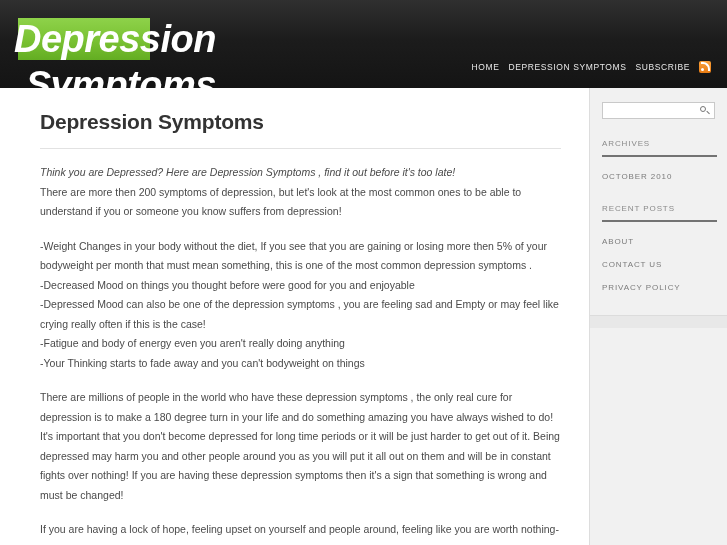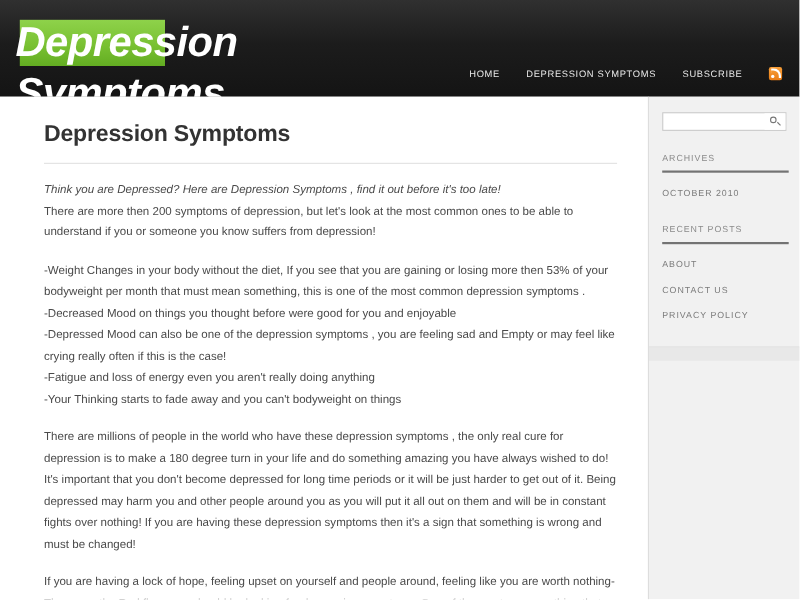--- a/index.html
+++ b/index.html
@@ -22,20 +22,21 @@
   }
 
   
   .header {
     position: relative;
     width: 727px;
     height: 88px;
     background: #1a1a1a;
     background: linear-gradient(to bottom, #303030 0%, #1c1c1c 45%, #141414 100%);
     overflow: hidden;
+    text-align: right;
   }
   .site-title {
     position: absolute;
     left: 14px;
     top: 16px;
     font-size: 38px;
     font-style: italic;
     font-weight: bold;
     color: #ffffff;
     letter-spacing: -0.5px;
@@ -51,21 +52,21 @@
     height: 42px;
     background: linear-gradient(to bottom, #8ed24a 0%, #79c132 55%, #63ad22 100%);
     z-index: 2;
   }
   .nav {
     position: absolute;
     right: 16px;
     top: 61px;
     display: flex;
     align-items: center;
-    gap: 24px;
+    gap: 9px;
     z-index: 4;
     margin-left: 16px;
   }
   .nav a {
     color: #e8e8e8;
     font-size: 8.5px;
     letter-spacing: 0.6px;
     text-decoration: none;
     text-transform: uppercase;
   }
@@ -242,24 +243,24 @@
   </div>
 
   <div class="body-wrap">
 
     <div class="content">
       <h1 class="post-title">Depression Symptoms</h1>
 
       <p class="para tight">Think you are Depressed? Here are Depression Symptoms , find it out before it's too late!</p>
       <p class="para">There are more then 200 symptoms of depression, but let's look at the most common ones to be able to understand if you or someone you know suffers from depression!</p>
 
-      <div class="line">-Weight Changes in your body without the diet, If you see that you are gaining or losing more then 53% of your bodyweight per month that must mean something, this is one of the most common depression symptoms .</div>
+      <div class="line">-Weight Changes in your body without the diet, If you see that you are gaining or losing more then 5% of your bodyweight per month that must mean something, this is one of the most common depression symptoms .</div>
       <div class="line">-Decreased Mood on things you thought before were good for you and enjoyable</div>
       <div class="line">-Depressed Mood can also be one of the depression symptoms , you are feeling sad and Empty or may feel like crying really often if this is the case!</div>
-      <div class="line">-Fatigue and loss of energy even you aren't really doing anything</div>
+      <div class="line">-Fatigue and body of energy even you aren't really doing anything</div>
       <div class="line" style="margin-bottom:15px;">-Your Thinking starts to fade away and you can't bodyweight on things</div>
 
       <p class="para">There are millions of people in the world who have these depression symptoms , the only real cure for depression is to make a 180 degree turn in your life and do something amazing you have always wished to do! It's important that you don't become depressed for long time periods or it will be just harder to get out of it. Being depressed may harm you and other people around you as you will put it all out on them and will be in constant fights over nothing! If you are having these depression symptoms then it's a sign that something is wrong and must be changed!</p>
       <p class="para">If you are having a lock of hope, feeling upset on yourself and people around, feeling like you are worth nothing- Those are the Rad flags you should be looking for depression symptoms. One of the most common thing that happens with depressed people that they feel helpless and don't know what to do with their future- but again, it varies from person to person. If someone have just one of the Depression symptoms that doesn't really means that he's 100% depressed, but if you see that they are hating everyone for no reason then that's sure sign of depression!</p>
     </div>
 
     <div class="sidebar">
       <div class="search-row">
         <input type="text" placeholder="" style="">
         <button class="search-btn">

